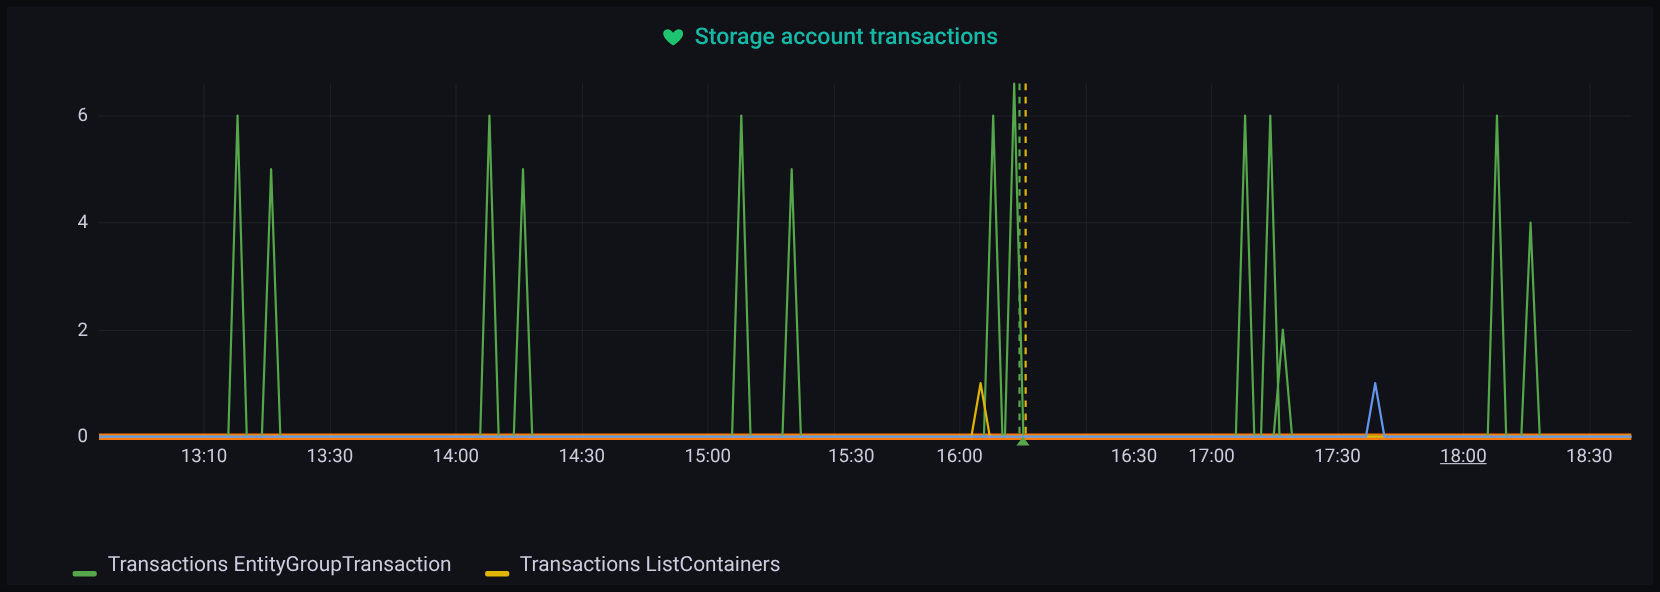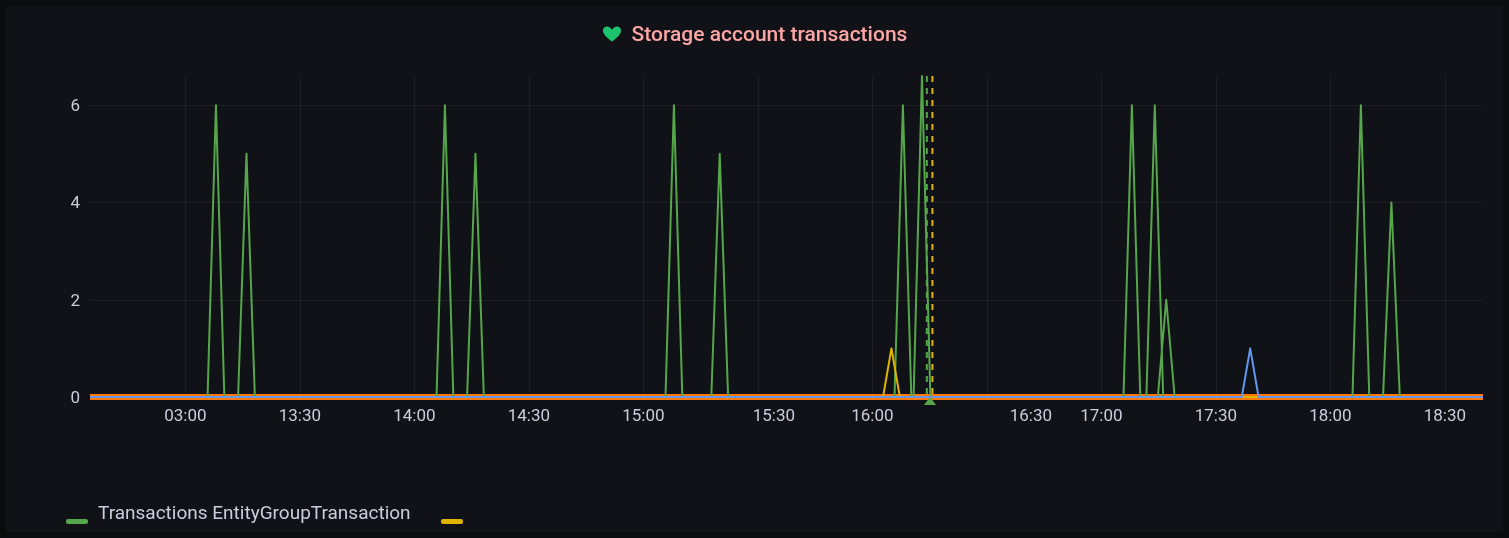--- a/index.html
+++ b/index.html
@@ -1,18 +1,18 @@
 <!DOCTYPE html>
 <html><head>
 <meta charset="utf-8">
 <style>
   * { box-sizing: border-box; margin: 0; padding: 0; }
   html, body { width: 1509px; height: 538px; background: #0b0c0e; font-family: -apple-system, "Segoe UI", Roboto, "Helvetica Neue", Arial, sans-serif; color: #ccccdc; overflow: hidden; }
   .panel { position: absolute; inset: 6px; background: #111217; border-radius: 2px; }
-  .title-row { display: flex; align-items: center; justify-content: center; gap: 10px; height: 56px; font-size: 21px; font-weight: 500; color: #fca5a5; cursor: pointer; text-align: center; }
+  .title-row { display: flex; align-items: center; justify-content: center; gap: 10px; height: 56px; font-size: 21px; font-weight: 500; color: #14b8a6; cursor: pointer; text-align: center; }
   .title-row .heart svg { display: block; }
   .chart-wrap { position: absolute; left: 28px; right: 16px; top: 70px; bottom: 100px; }
   .plot-area { position: absolute; left: 56px; right: 4px; top: 0; bottom: 34px; border-bottom: 1px solid rgba(204,204,220,.22); }
   .grid-h, .grid-v { position: absolute; background: rgba(204,204,220,.07); }
   .grid-h { left: 0; right: 0; height: 1px; }
   .grid-v { top: 0; bottom: 0; width: 1px; }
   .ytick { position: absolute; right: 100%; padding-right: 10px; transform: translateY(-50%); font-size: 17px; color: #ccccdc; text-align: right; width: 46px; }
   .xtick { position: absolute; top: 100%; padding-top: 8px; transform: translateX(-50%); font-size: 17px; color: #ccccdc; white-space: nowrap; }
   svg.plot { position: absolute; inset: 0; width: 100%; height: 100%; overflow: visible; }
   .legend { position: absolute; left: 60px; right: 16px; bottom: 8px; display: flex; flex-wrap: wrap; gap: 6px 30px; font-size: 19px; color: #ccccdc; }
@@ -45,49 +45,50 @@
         </svg>
     <div class="grid-h" style="top: 100%;"></div>
         <div class="ytick" style="top: 100%;">0</div>
         <div class="grid-h" style="top: 69.697%;"></div>
         <div class="ytick" style="top: 69.697%;">2</div>
         <div class="grid-h" style="top: 39.3939%;"></div>
         <div class="ytick" style="top: 39.3939%;">4</div>
         <div class="grid-h" style="top: 9.09091%;"></div>
         <div class="ytick" style="top: 9.09091%;">6</div>
         <div class="grid-v" style="left: 6.84931%;"></div>
-        <div class="xtick" style="left: 6.84931%;">03:00</div>
+        <div class="xtick" style="left: 6.84931%;">13:10</div>
         <div class="grid-v" style="left: 15.0685%;"></div>
         <div class="xtick" style="left: 15.0685%;">13:30</div>
         <div class="grid-v" style="left: 23.2877%;"></div>
         <div class="xtick" style="left: 23.2877%;">14:00</div>
         <div class="grid-v" style="left: 31.5068%;"></div>
         <div class="xtick" style="left: 31.5068%;">14:30</div>
         <div class="grid-v" style="left: 39.726%;"></div>
         <div class="xtick" style="left: 39.726%; text-align: right;">15:00</div>
         <div class="grid-v" style="left: 47.9452%;"></div>
         <div class="xtick" style="left: 47.9452%; margin-left: 16px;">15:30</div>
         <div class="grid-v" style="left: 56.1644%;"></div>
         <div class="xtick" style="left: 56.1644%;">16:00</div>
         <div class="grid-v" style="left: 64.3836%;"></div>
         <div class="xtick" style="left: 64.3836%; margin-left: 44px;">16:30</div>
         <div class="grid-v" style="left: 72.6027%;"></div>
         <div class="xtick" style="left: 72.6027%;">17:00</div>
         <div class="grid-v" style="left: 80.8219%;"></div>
         <div class="xtick" style="left: 80.8219%; text-align: right;">17:30</div>
         <div class="grid-v" style="left: 89.0411%;"></div>
-        <div class="xtick" style="left: 89.0411%;">18:00</div>
+        <div class="xtick" style="left: 89.0411%; text-decoration: underline;">18:00</div>
         <div class="grid-v" style="left: 97.2603%;"></div>
         <div class="xtick" style="left: 97.2603%;">18:30</div>
         <div class="annotation-marker" style="left: calc(60.274% - 6px); top: calc(100% + 0px);"></div>
       </div>
   </div>
 
   <div class="legend" id="legend">
       <div class="legend-item">
         <span class="swatch" style="background: rgb(86, 166, 75);"></span>
         <span>Transactions EntityGroupTransaction</span>
       </div>
       <div class="legend-item">
         <span class="swatch" style="background: rgb(224, 180, 0);"></span>
+        <span>Transactions ListContainers</span>
       </div>
     </div>
 </div>
 
 </body></html>

